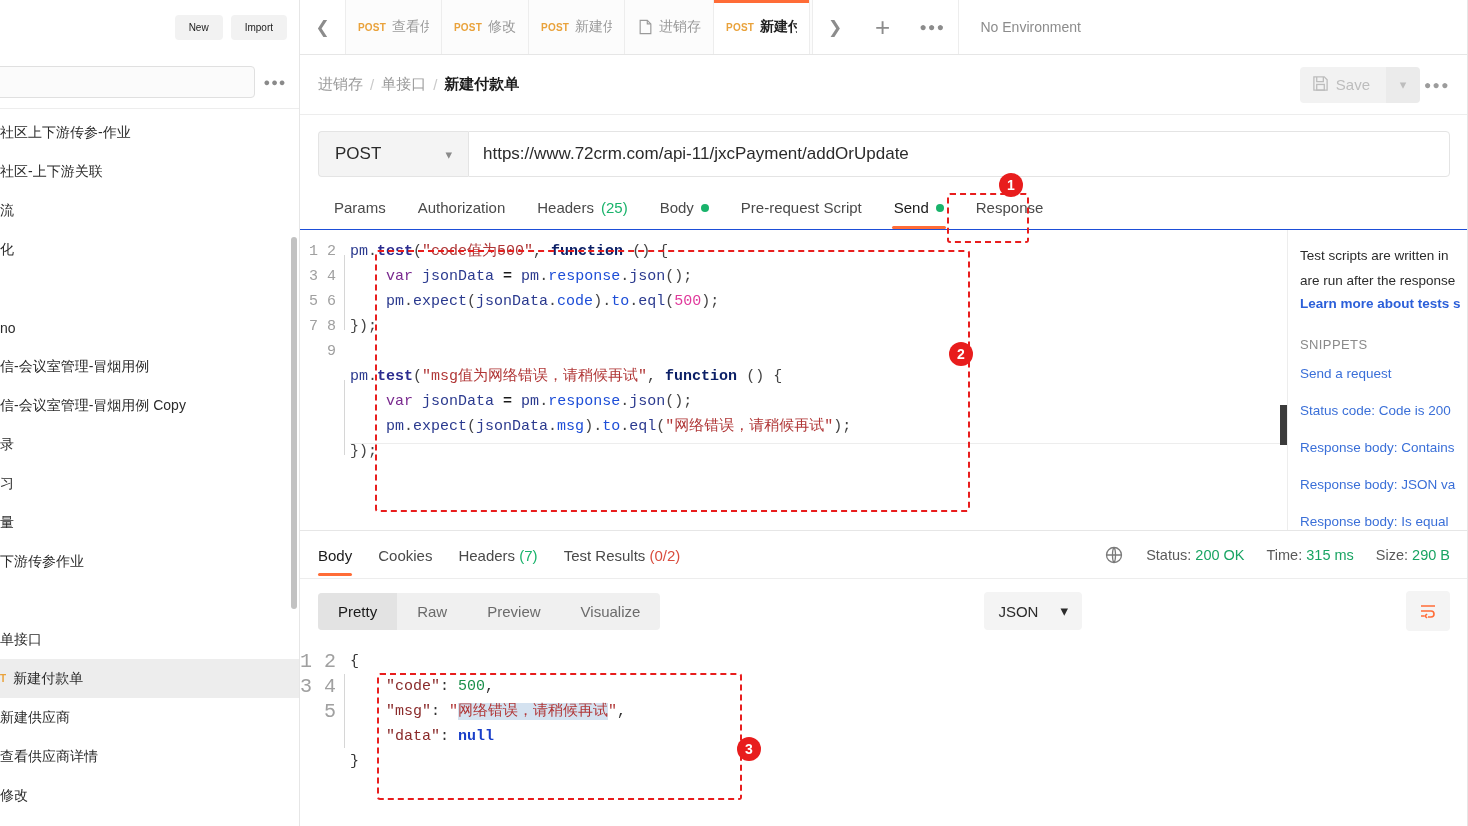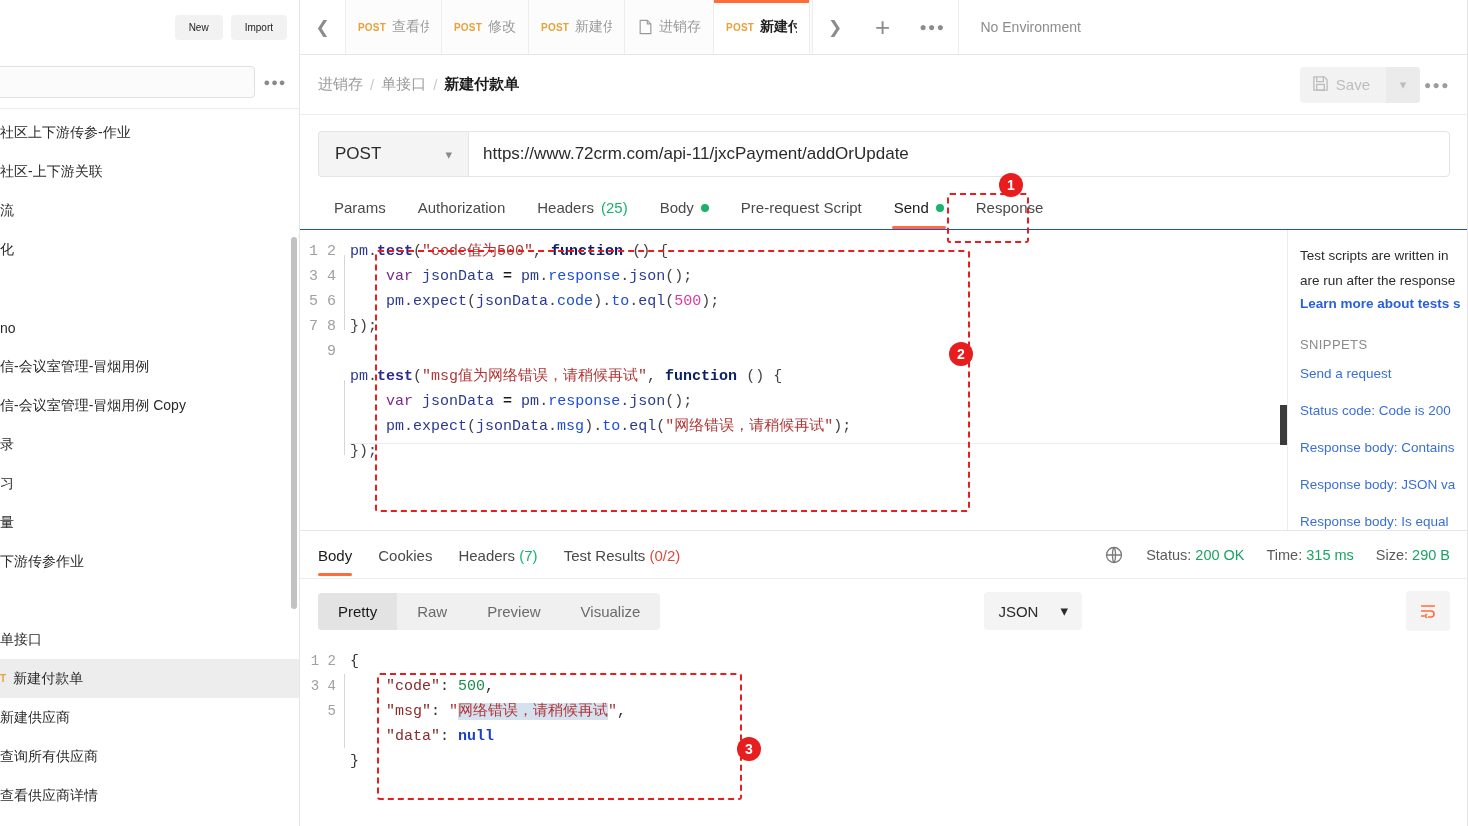--- a/index.html
+++ b/index.html
@@ -250,21 +250,21 @@
   .wrapbtn {
     width: 44px; height: 40px; background: #f4f4f4; border-radius: 4px;
     display: flex; align-items: center; justify-content: center; cursor: pointer;
     color: #ff6c37;
   }
 
   .resp-body { position: relative; padding-top: 8px; }
   .jgutter {
     width: 50px; flex: 0 0 50px; text-align: right; padding-right: 14px;
     color: #a0a0a0; font-family: "Liberation Mono","DejaVu Sans Mono",monospace;
-    font-size: 14px; line-height: 25px; user-select: none;
+    font-size: 20px; line-height: 25px; user-select: none;
   }
   .jcode {
     font-family: "Liberation Mono","DejaVu Sans Mono",monospace;
     font-size: 15px; line-height: 25px; white-space: pre; color: #333;
   }
   .jcode .jkey { color: #8a2a2a; }
   .jcode .jnum { color: #1a8f4a; }
   .jcode .jstr { color: #b03636; }
   .jcode .jnull { color: #1a3fc9; font-weight: 700; }
   .jcode .sel { background: #d4e2f0; }
@@ -339,23 +339,20 @@
         </div>
       <div class="sb-item">
           <span>单接口</span>
         </div>
       <div class="sb-item sel">
         <span class="meth">T</span>
         <span>新建付款单</span>
       </div>
       <div class="sb-item">
           <span>新建供应商</span>
-        </div>
-      <div class="sb-item">
-          <span>查询所有供应商</span>
         </div>
       <div class="sb-item">
           <span>查看供应商详情</span>
         </div>
       <div class="sb-item">
           <span>修改</span>
         </div>
       <div class="sb-scroll"></div>
     </div>
   </div>

